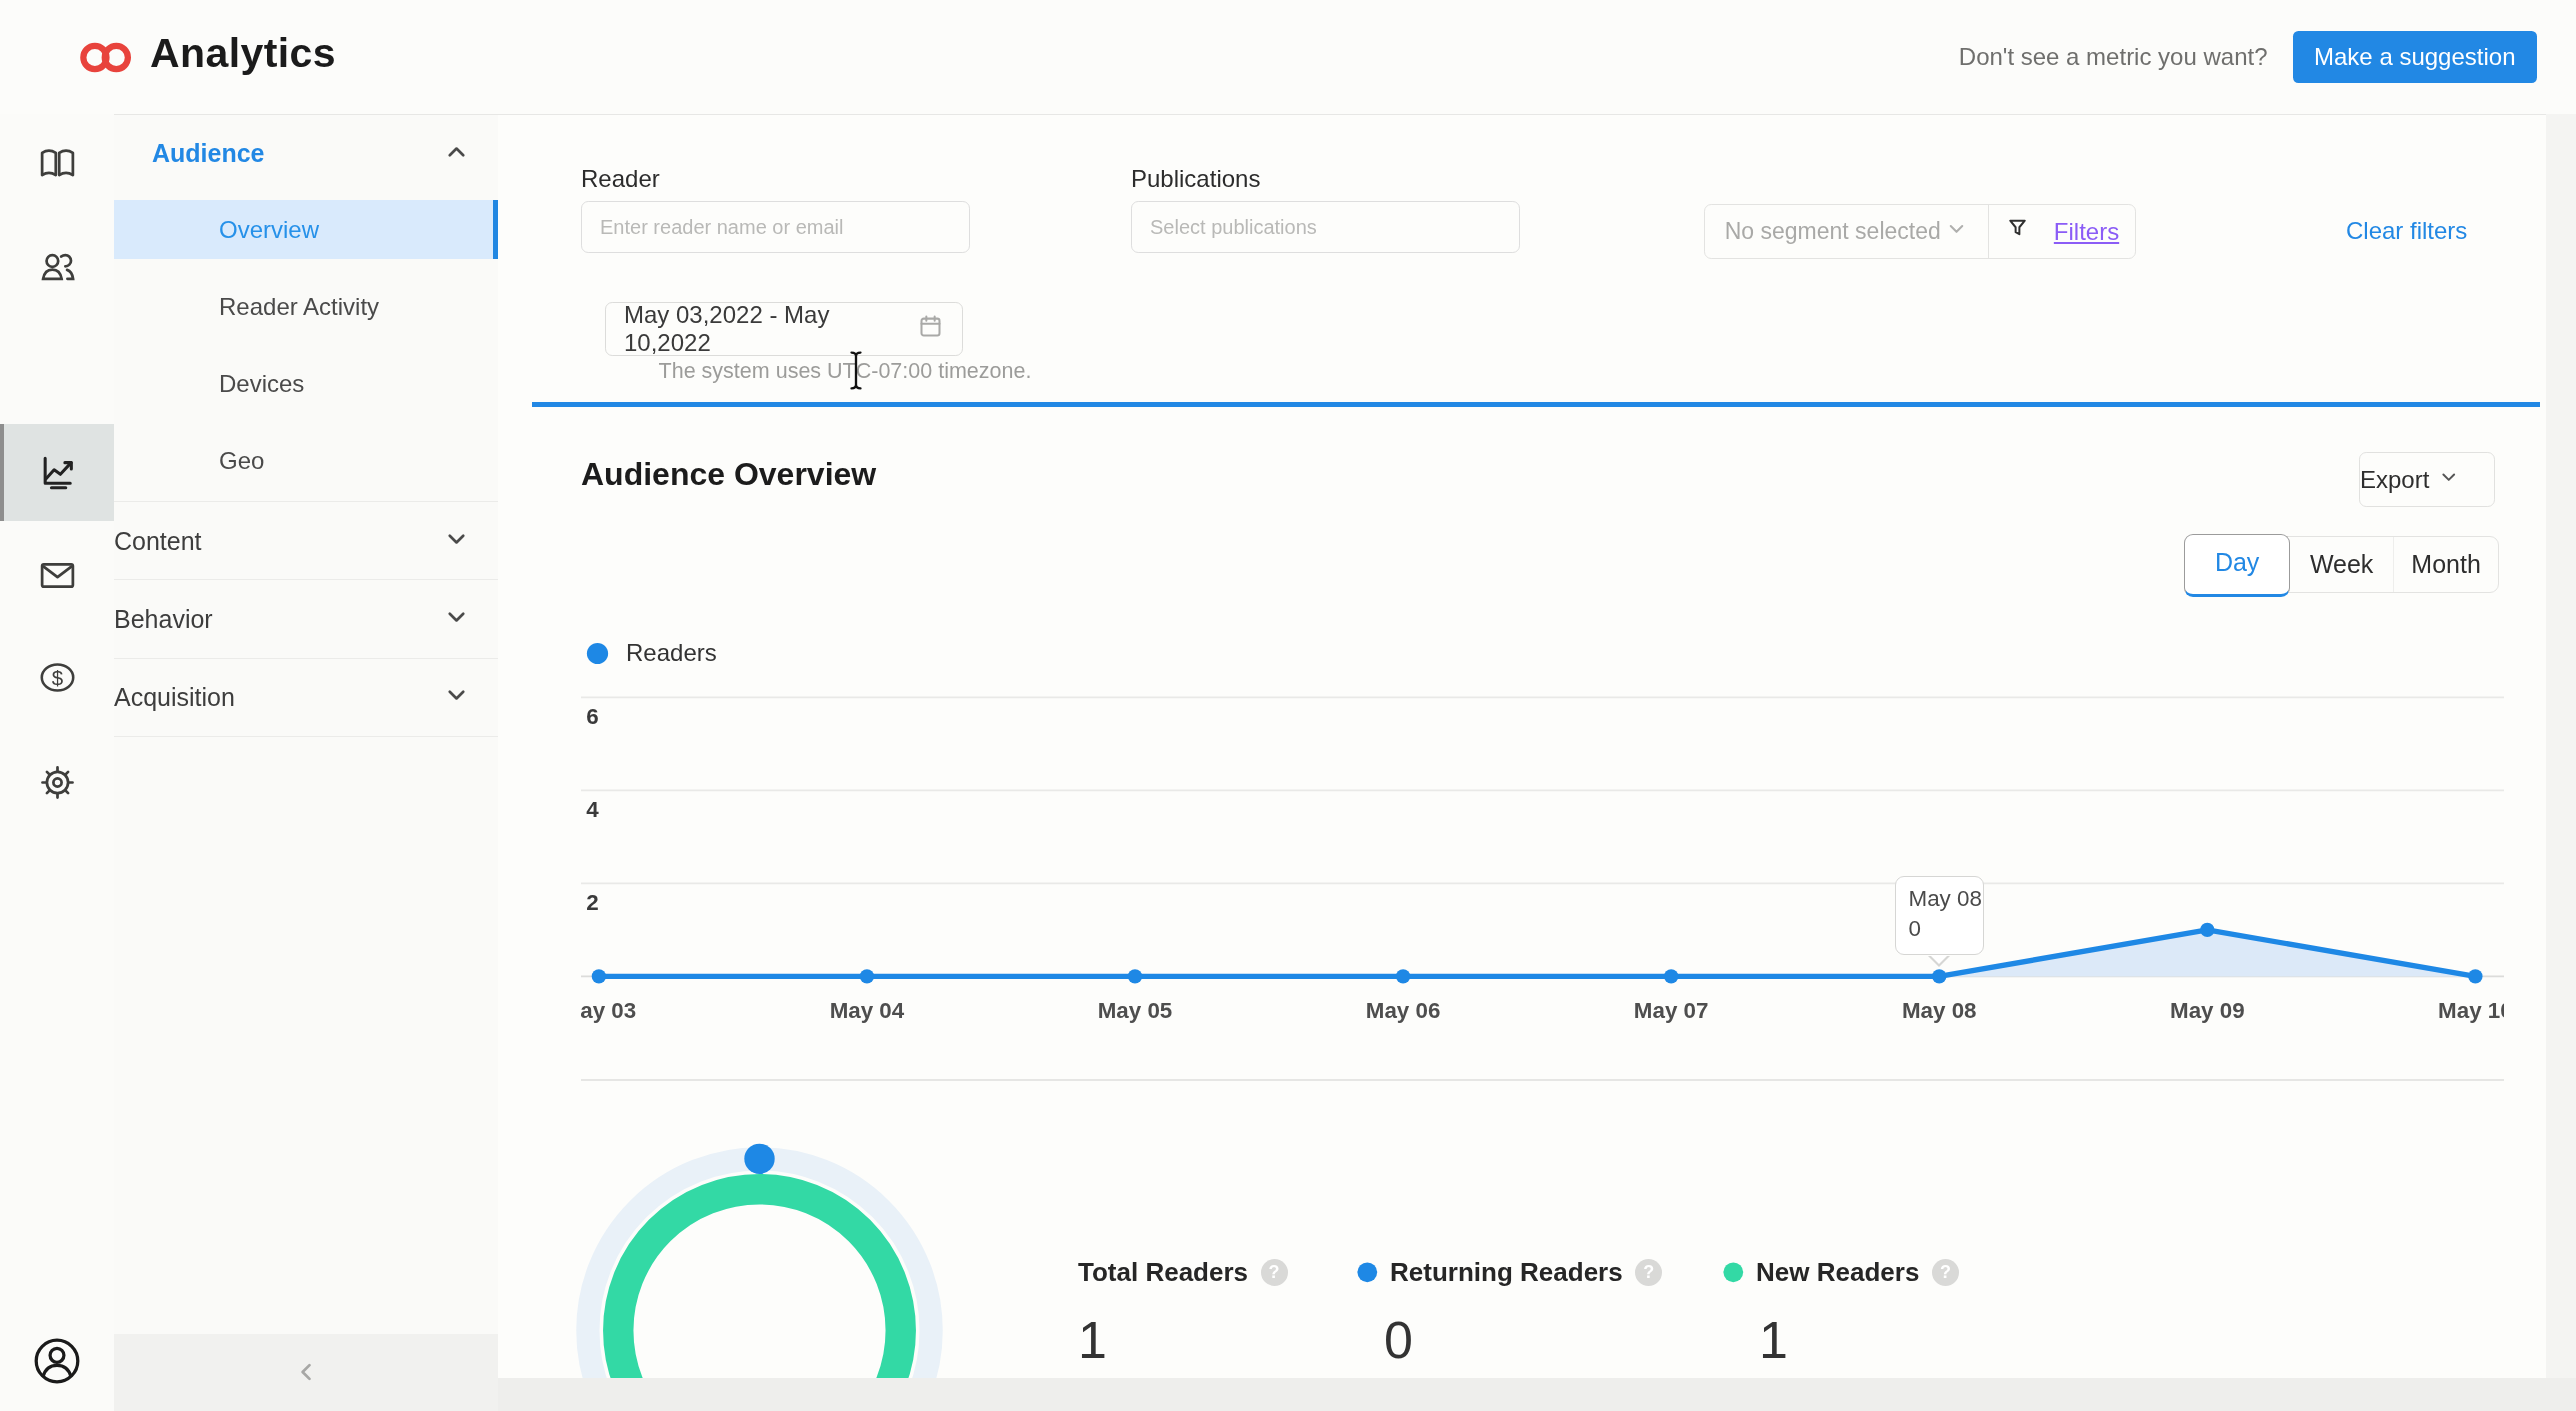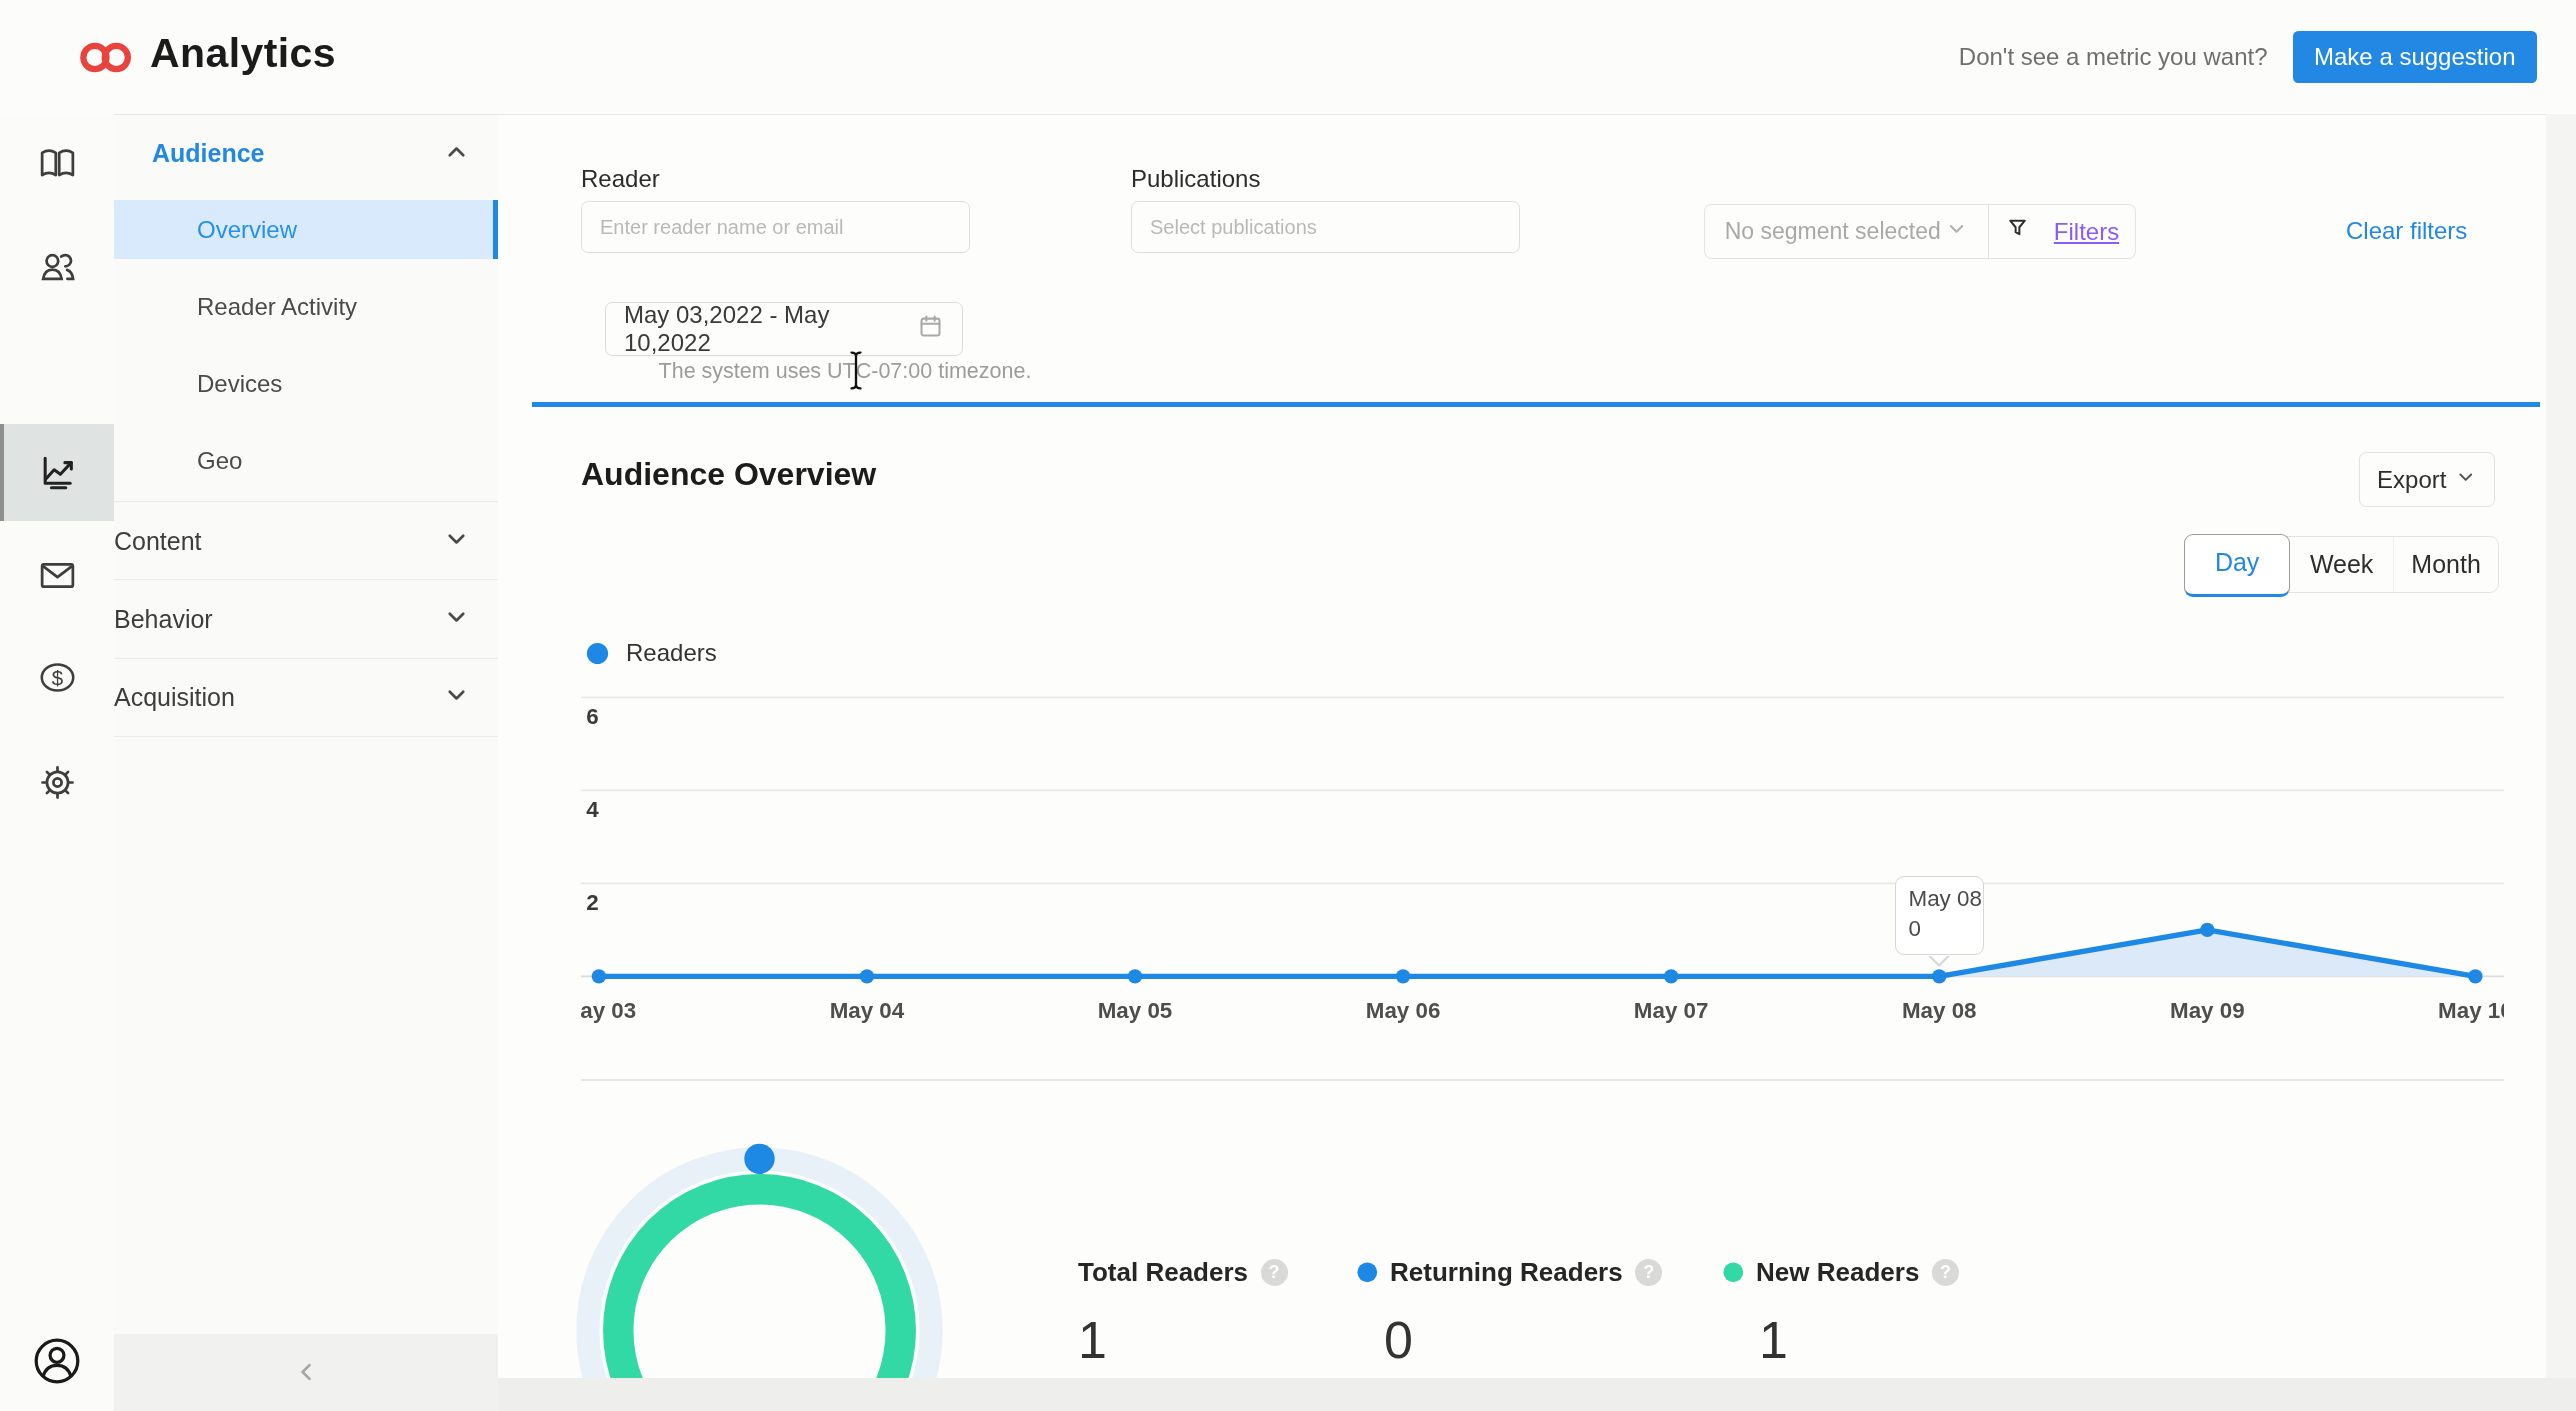--- a/index.html
+++ b/index.html
@@ -27,21 +27,21 @@
   .rail-item{position:absolute;left:0;width:114px;height:82px;display:flex;align-items:center;justify-content:center;color:#3e3e3c;}
   .rail-item.active{background:#dfe3e2;height:97px;border-left:4.5px solid #8e8e8e;color:#222;}
   .rail svg{display:block;}
 
   
   .sidebar{position:absolute;left:114px;top:114px;width:385px;height:1298px;background:#fafaf8;border-top:0.9px solid #e7e7e5;border-right:0.9px solid #e7e7e5;}
   .side-head{position:absolute;left:0;top:11.6px;width:385px;height:54px;display:flex;align-items:center;}
   .side-head .lbl{margin-left:38px;font-size:25px;font-weight:bold;color:var(--accent);}
   .side-chev{position:absolute;right:29px;color:#4a4a4a;}
   .sub-item{position:absolute;left:0;width:385px;height:77px;display:flex;align-items:center;font-size:24px;color:#4a4a4a;cursor:pointer;}
-  .sub-item span{margin-left:83px;}
+  .sub-item span{margin-left:105px;}
   .sub-item.active{height:59px;background:#d9eafc;color:#2691e9;border-right:6.3px solid #2187e2;}
   .section-row{position:absolute;left:0;width:385px;height:79px;display:flex;align-items:center;font-size:25px;color:#3d3d3d;border-top:0.9px solid #ebebe9;cursor:pointer;}
   .section-row span{}
   .side-footer{position:absolute;left:0;top:1219px;width:385px;height:79px;background:#f1f1ef;display:flex;align-items:center;justify-content:center;color:#a7a7a5;}
 
   
   .main{position:absolute;left:498px;top:114px;width:2078px;height:1319px;background:#fdfdfb;border-top:0.9px solid #e7e7e5;overflow:hidden;}
   .field-label{position:absolute;font-size:24px;color:#2c2c2c;}
   .text-input{position:absolute;width:389px;height:52px;border:1.8px solid #dedede;border-radius:7.2px;background:#fdfdfb;padding:0 18px;font-size:20px;color:#3c3c3c;}
   .text-input::placeholder{color:#b9b9b7;}
@@ -49,21 +49,21 @@
   .combo .seg{width:284px;display:flex;align-items:center;justify-content:space-between;padding:0 19.7px;color:#a9a9a7;font-size:23px;border-right:1.8px solid var(--border);cursor:pointer;}
   .combo .flt{width:146px;display:flex;align-items:center;justify-content:center;gap:24px;font-size:24px;color:#8b5cf6;cursor:pointer;text-decoration:underline;}
   .link{color:var(--accent);font-size:24px;cursor:pointer;text-decoration:none;}
   .clear-link{position:absolute;left:1848px;top:102px;}
   .date-box{position:absolute;left:83px;top:187px;width:358px;height:54px;border:1.8px solid #dcdcda;border-radius:7.2px;display:flex;align-items:center;justify-content:space-between;padding:10px 18px;font-size:24px;color:#3a3a3a;background:#fdfdfb;cursor:pointer;margin-left:24px;}
   .tz-note{position:absolute;left:83px;top:244px;width:528px;text-align:center;font-size:21.5px;color:#9c9c9a;}
   .ibeam{position:absolute;left:349px;top:234px;}
   .blue-rule{position:absolute;left:34px;top:287px;width:2008px;height:4.5px;background:var(--accent);}
 
   .section-title{position:absolute;left:83px;top:341px;font-size:32px;font-weight:bold;color:#1c1c1c;}
-  .export-btn{position:absolute;left:1861px;top:337px;width:136px;height:55px;border:1.8px solid #e1e1df;border-radius:7.2px;background:#fdfdfb;display:flex;align-items:center;justify-content:center;gap:9px;font-size:24px;color:#2e2e2e;cursor:pointer;}
+  .export-btn{position:absolute;left:1861px;top:337px;width:136px;height:55px;border:1.8px solid #e1e1df;border-radius:7.2px;background:#fdfdfb;display:flex;align-items:center;gap:9px;font-size:24px;color:#2e2e2e;cursor:pointer;}
 
   .granularity{position:absolute;left:1686px;top:421px;display:flex;border:1.8px solid var(--border);border-radius:9px;background:#fdfdfb;height:57px;}
   .gran-btn{width:104px;text-align:center;line-height:54px;font-size:25px;color:#2e2e2e;border-right:1.8px solid #eeeeec;cursor:pointer;}
   .gran-btn:last-child{border-right:none;}
   .gran-btn.active{position:relative;margin:-2.7px 0 -2.7px -0.9px;width:106px;height:63px;line-height:55px;background:#fff;border:1.8px solid #9b9b9b;border-bottom:3.6px solid var(--accent);border-radius:9px;color:var(--accent);}
 
   .legend{position:absolute;left:88px;top:524px;display:flex;align-items:center;gap:17px;font-size:24px;color:#333;}
   .chart-wrap{position:absolute;left:83px;top:566px;width:1923px;height:394px;}
   .x-label{font-size:25px;font-weight:600;fill:#4e4e4e;}
   .y-label{font-size:25px;font-weight:600;fill:#3a3a3a;}

